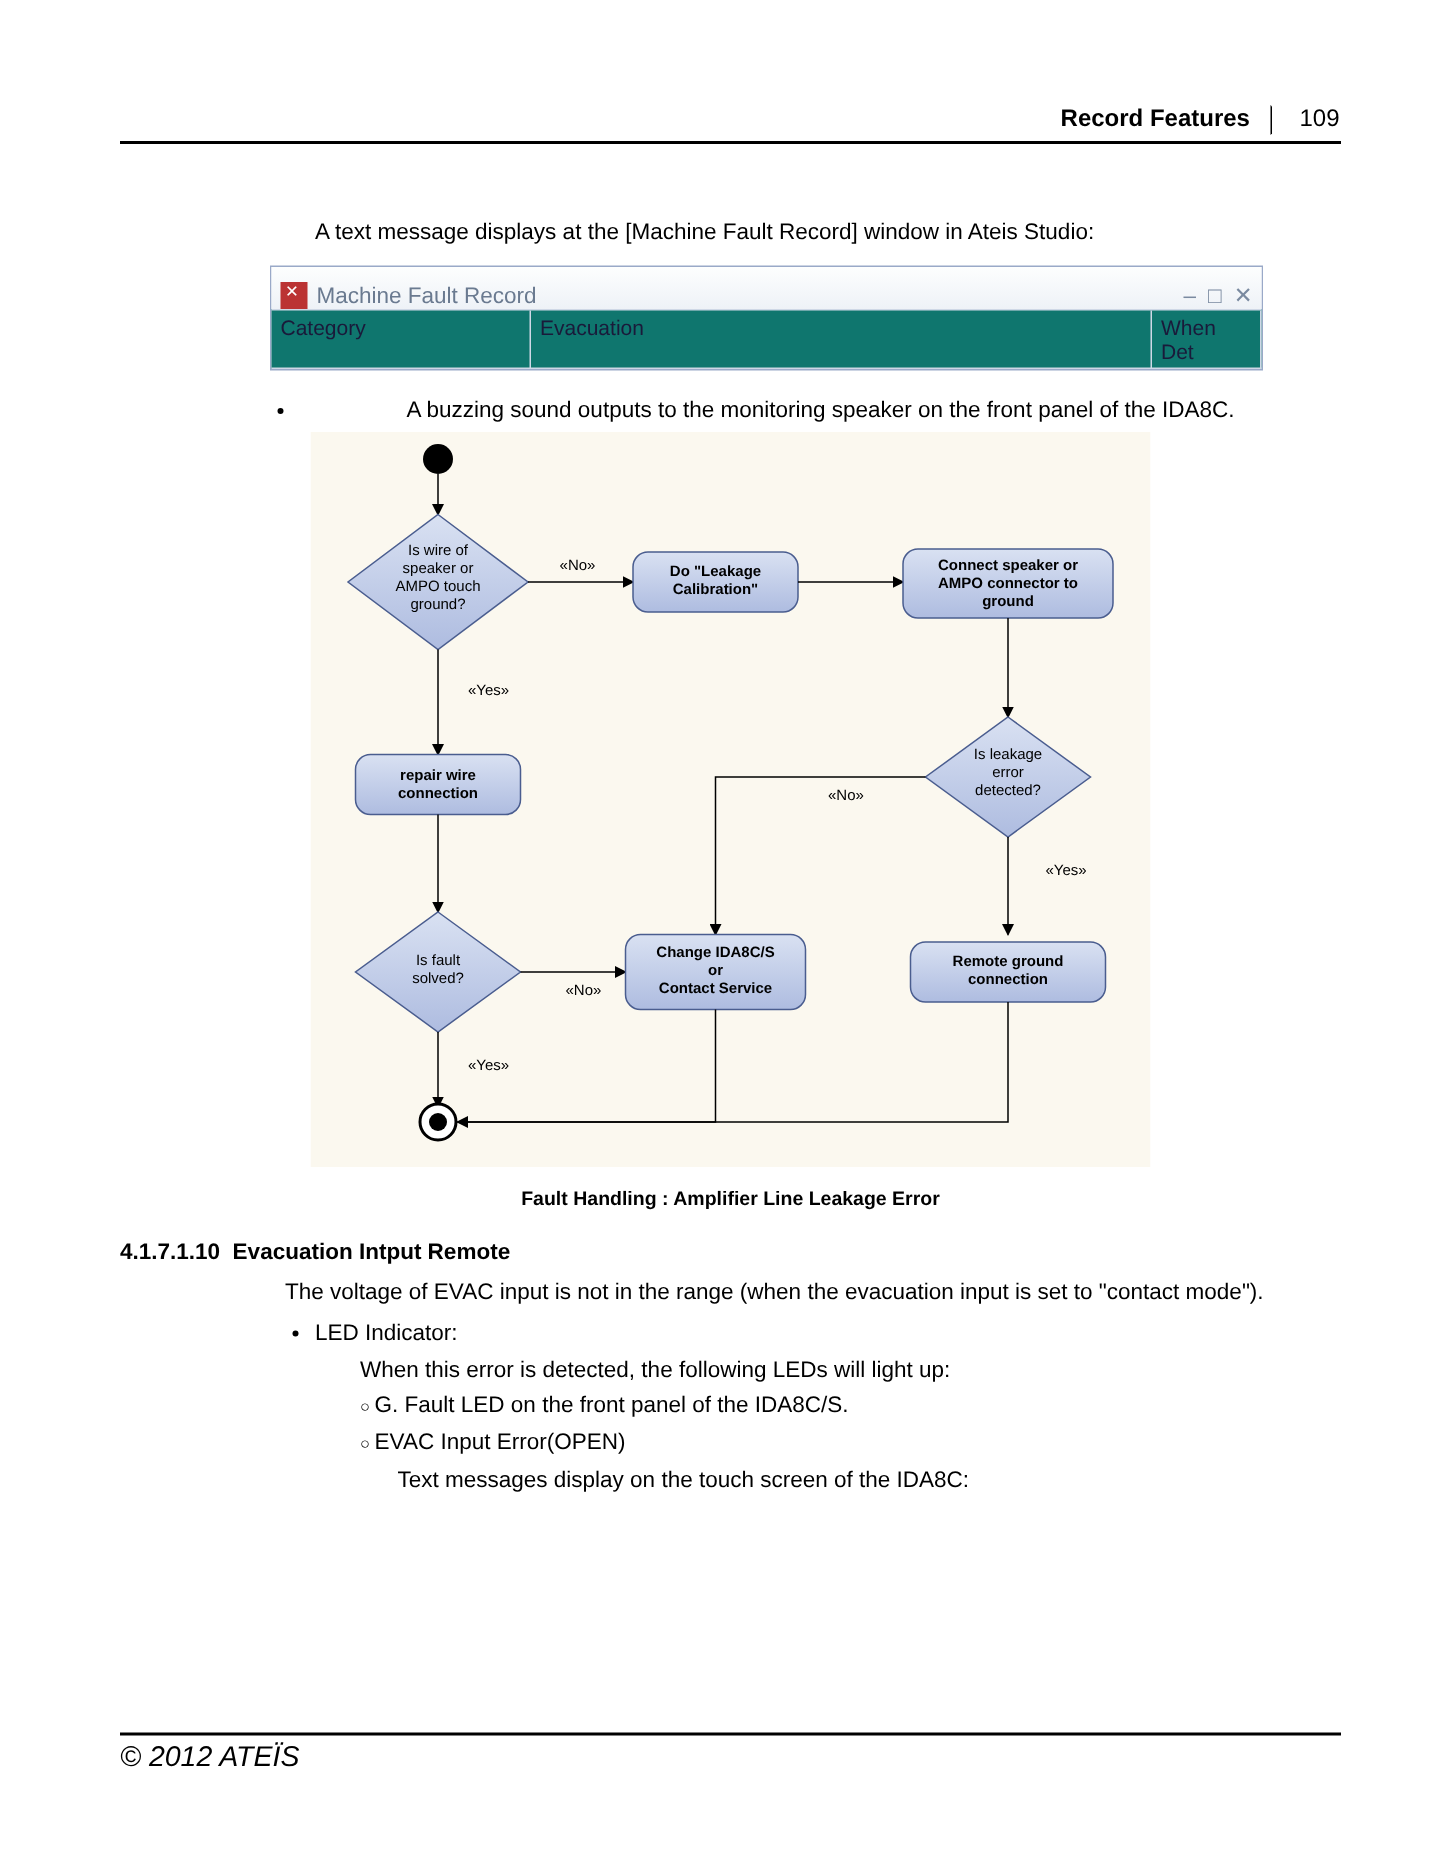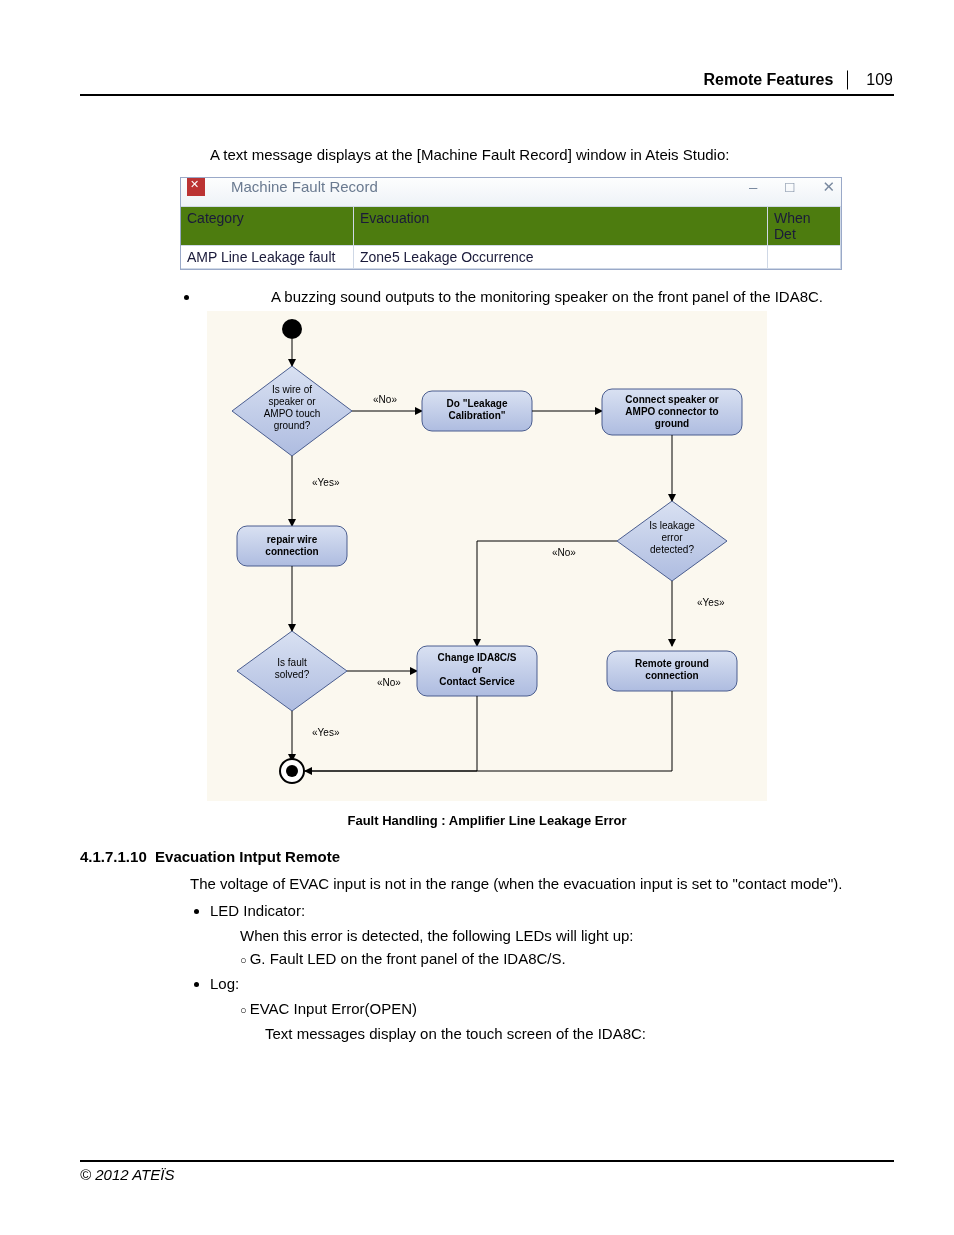--- a/index.html
+++ b/index.html
@@ -3,26 +3,26 @@
 <meta charset="utf-8">
 <style>
   html,body{margin:0;padding:0;background:#fff;font-family:Arial,Helvetica,sans-serif;color:#000;}
   .page{width:954px;min-height:1235px;margin:0 auto;position:relative;box-sizing:border-box;padding:70px 60px 40px 80px;}
   .header-line{border-bottom:2px solid #000;display:flex;justify-content:flex-end;align-items:center;padding-bottom:4px;margin-bottom:50px;}
   .header-title{font-weight:bold;font-size:16px;margin-right:14px;}
   .page-num{border:1px solid transparent;padding-left:18px;font-weight:normal;font-size:16px;border-left:1px solid #000;}
   .intro{font-size:15px;margin-left:130px;margin-bottom:14px;}
   
   .mfr{margin-left:100px;width:660px;border:1px solid #9aa9c8;font-family:"Segoe UI",Tahoma,sans-serif;}
-  .mfr-title{background:linear-gradient(#fdfefe,#eef2f7);height:28px;display:flex;align-items:flex-start;padding:0 6px;color:#6a7a90;font-size:15px;gap:20px;}
+  .mfr-title{background:linear-gradient(#fdfefe,#eef2f7);height:28px;display:flex;align-items:flex-end;padding:0 6px;color:#6a7a90;font-size:15px;}
   .mfr-title .icon{width:18px;height:18px;background:#b33; display:inline-block;margin-right:6px;position:relative;}
   .mfr-title .icon::before{content:"✕";color:#fff;font-size:11px;position:absolute;left:3px;top:0;}
   .mfr-title .spacer{flex:1;}
   .mfr-title .wbtn{color:#7a8aa0;font-size:15px;margin-left:8px;cursor:default;}
-  .mfr-head{display:flex;background:#4d7c0f;border-top:1px solid #cfd8e6;}
+  .mfr-head{display:flex;background:#0f766e;border-top:1px solid #cfd8e6;}
   .mfr-head div,.mfr-row div{border:1px solid #cfd8e6;border-top:none;border-left:none;padding:3px 6px;font-size:14px;color:#1a1a3a;}
   .col1{width:160px;}
   .col2{flex:1;}
   .col3{width:60px;}
   .mfr-row{display:flex;background:#fff;}
   
   ul.b1{margin:18px 0 6px 120px;padding:0;list-style:disc;text-align:center;}
   ul.b1>li{font-size:15px;margin-bottom:6px;}
   .diamond-bullet{margin-left:90px;font-size:15px;margin-top:18px;}
   .diamond-bullet::before{content:"❖ ";}
@@ -31,53 +31,48 @@
   ul.b2>li{font-size:15px;margin-bottom:8px;}
   .subsub{margin-left:160px;font-size:15px;margin-top:6px;margin-bottom:6px;}
   ul.circ{margin:4px 0 4px 160px;padding:0;list-style:none;}
   ul.circ>li{font-size:15px;margin-bottom:8px;}
   ul.circ>li::before{content:"○ ";font-size:11px;}
   .deeper{margin-left:185px;font-size:15px;margin-top:6px;}
   
   .flow-wrap{text-align:center;margin:4px 0 8px 0;}
   .flow-caption{text-align:center;font-weight:bold;font-size:13px;margin-top:6px;margin-bottom:20px;}
   .sec-num{font-weight:bold;font-size:15px;margin-top:14px;}
-  .footer-line{position:absolute;bottom:52px;left:80px;right:60px;border-top:2px solid #000;padding-top:4px;font-style:italic;font-size:15px;}
+  .footer-line{position:absolute;bottom:52px;left:80px;right:60px;border-top:2px solid #000;padding-top:4px;font-style:italic;font-size:19px;}
   svg text{font-family:Arial,Helvetica,sans-serif;}
 </style>
 </head>
 <body>
 
 <div class="page">
   <div class="header-line">
-    <span class="header-title">Remote Features</span>
+    <span class="header-title">Record Features</span>
     <span class="page-num">109</span>
   </div>
 
   <div class="intro">A text message displays at the [Machine Fault Record] window in Ateis Studio:</div>
 
   <div class="mfr">
     <div class="mfr-title">
       <span class="icon"></span>
       <span>Machine Fault Record</span>
       <span class="spacer"></span>
       <span class="wbtn">–</span>
       <span class="wbtn">□</span>
       <span class="wbtn">✕</span>
     </div>
     <div class="mfr-head">
       <div class="col1">Category</div>
       <div class="col2">Evacuation</div>
       <div class="col3">When Det</div>
     </div>
-    <div class="mfr-row">
-      <div class="col1">AMP Line Leakage fault</div>
-      <div class="col2">Zone5 Leakage Occurrence</div>
-      <div class="col3"></div>
-    </div>
   </div>
 
   <ul class="b1">
     <li>A buzzing sound outputs to the monitoring speaker on the front panel of the IDA8C.</li>
   </ul>
 
   <div class="flow-wrap">
     <svg width="560" height="490" viewBox="0 0 560 490">
       <defs>
         <marker id="arr" markerWidth="8" markerHeight="8" refX="7" refY="4" orient="auto">
@@ -189,22 +184,19 @@
 
   <div class="sub">The voltage of EVAC input is not in the range (when the evacuation input is set to "contact mode").</div>
 
   <ul class="b2">
     <li>LED Indicator:</li>
   </ul>
   <div class="subsub">When this error is detected, the following LEDs will light up:</div>
   <ul class="circ">
     <li>G. Fault LED on the front panel of the IDA8C/S.</li>
   </ul>
-  <ul class="b2">
-    <li>Log:</li>
-  </ul>
   <ul class="circ">
     <li>EVAC Input Error(OPEN)</li>
   </ul>
   <div class="deeper">Text messages display on the touch screen of the IDA8C:</div>
 
   <div class="footer-line">© 2012 ATEÏS</div>
 </div>
 
 </body></html>

